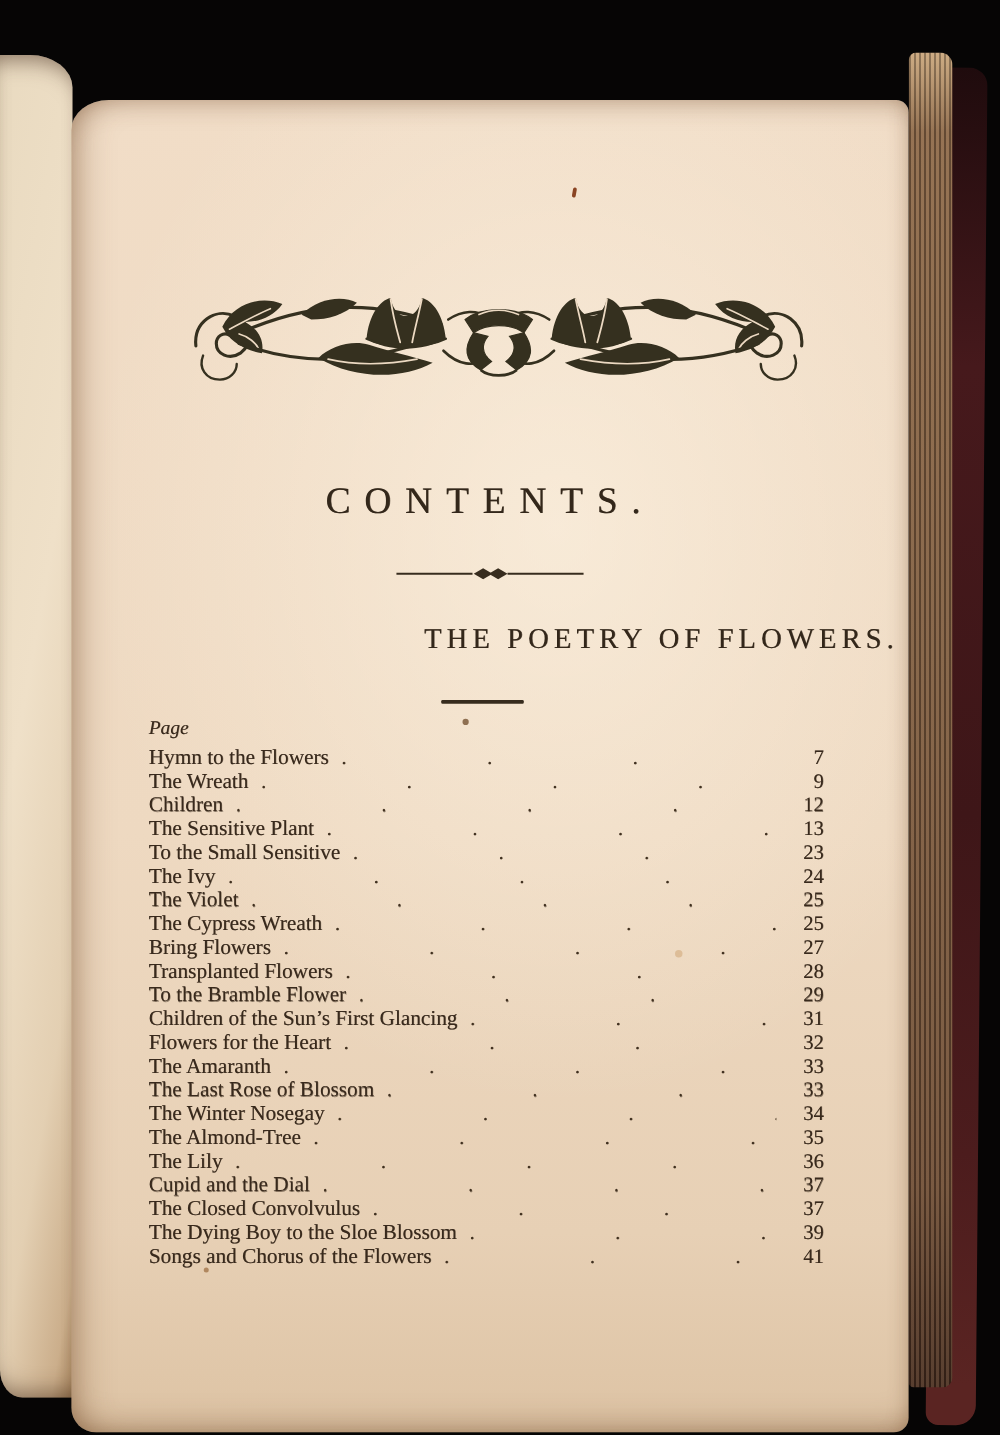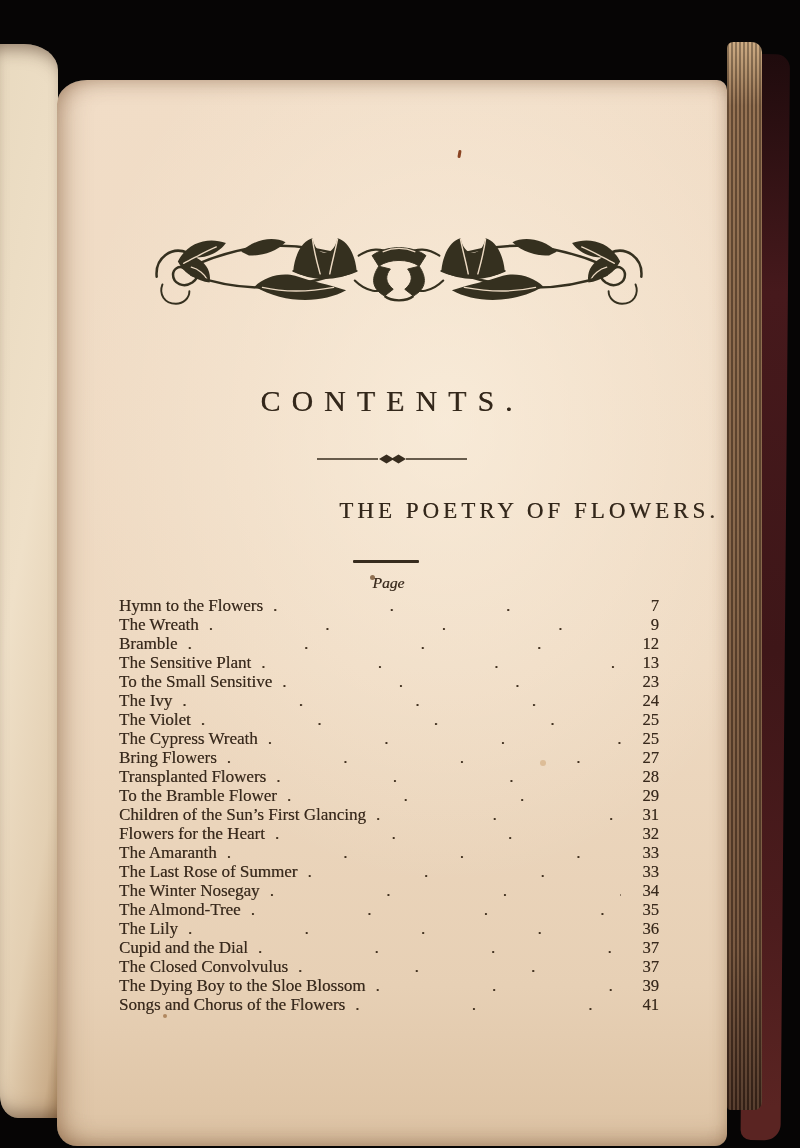--- a/index.html
+++ b/index.html
@@ -66,21 +66,21 @@
   .section-rule{
     position:absolute;left:296px;top:480px;width:66px;height:3px;
     background:#372c1e;border-radius:1px;
   }
   .toc{
     position:absolute;left:62px;top:494px;width:540px;
     font-size:17px;color:#38291c;
     text-shadow:0.35px 0.25px 0 rgba(56,41,28,0.55);
   }
   .page-col-label{
-    text-align:center;font-style:italic;font-size:15.5px;
+    text-align:left;font-style:italic;font-size:15.5px;
     padding-right:1px;height:20px;
   }
   .toc-list{margin-top:2px;}
   .toc-row{display:flex;align-items:center;height:19px;}
   .toc-title{white-space:nowrap;}
   .toc-leader{
     flex:1;overflow:hidden;white-space:nowrap;
     letter-spacing:54px;padding-left:10px;
     color:#40301f;
   }
@@ -159,21 +159,21 @@
     <span class="toc-title">Hymn to the Flowers</span>
     <span class="toc-leader">. . . . . . . . . . . . . . .</span>
     <span class="toc-page">7</span>
   </div>
           <div class="toc-row">
     <span class="toc-title">The Wreath</span>
     <span class="toc-leader">. . . . . . . . . . . . . . .</span>
     <span class="toc-page">9</span>
   </div>
           <div class="toc-row">
-    <span class="toc-title">Bramble</span>
+    <span class="toc-title">Children</span>
     <span class="toc-leader">. . . . . . . . . . . . . . .</span>
     <span class="toc-page">12</span>
   </div>
           <div class="toc-row">
     <span class="toc-title">The Sensitive Plant</span>
     <span class="toc-leader">. . . . . . . . . . . . . . .</span>
     <span class="toc-page">13</span>
   </div>
           <div class="toc-row">
     <span class="toc-title">To the Small Sensitive</span>
@@ -219,21 +219,21 @@
     <span class="toc-title">Flowers for the Heart</span>
     <span class="toc-leader">. . . . . . . . . . . . . . .</span>
     <span class="toc-page">32</span>
   </div>
           <div class="toc-row">
     <span class="toc-title">The Amaranth</span>
     <span class="toc-leader">. . . . . . . . . . . . . . .</span>
     <span class="toc-page">33</span>
   </div>
           <div class="toc-row">
-    <span class="toc-title">The Last Rose of Summer</span>
+    <span class="toc-title">The Last Rose of Blossom</span>
     <span class="toc-leader">. . . . . . . . . . . . . . .</span>
     <span class="toc-page">33</span>
   </div>
           <div class="toc-row">
     <span class="toc-title">The Winter Nosegay</span>
     <span class="toc-leader">. . . . . . . . . . . . . . .</span>
     <span class="toc-page">34</span>
   </div>
           <div class="toc-row">
     <span class="toc-title">The Almond-Tree</span>

